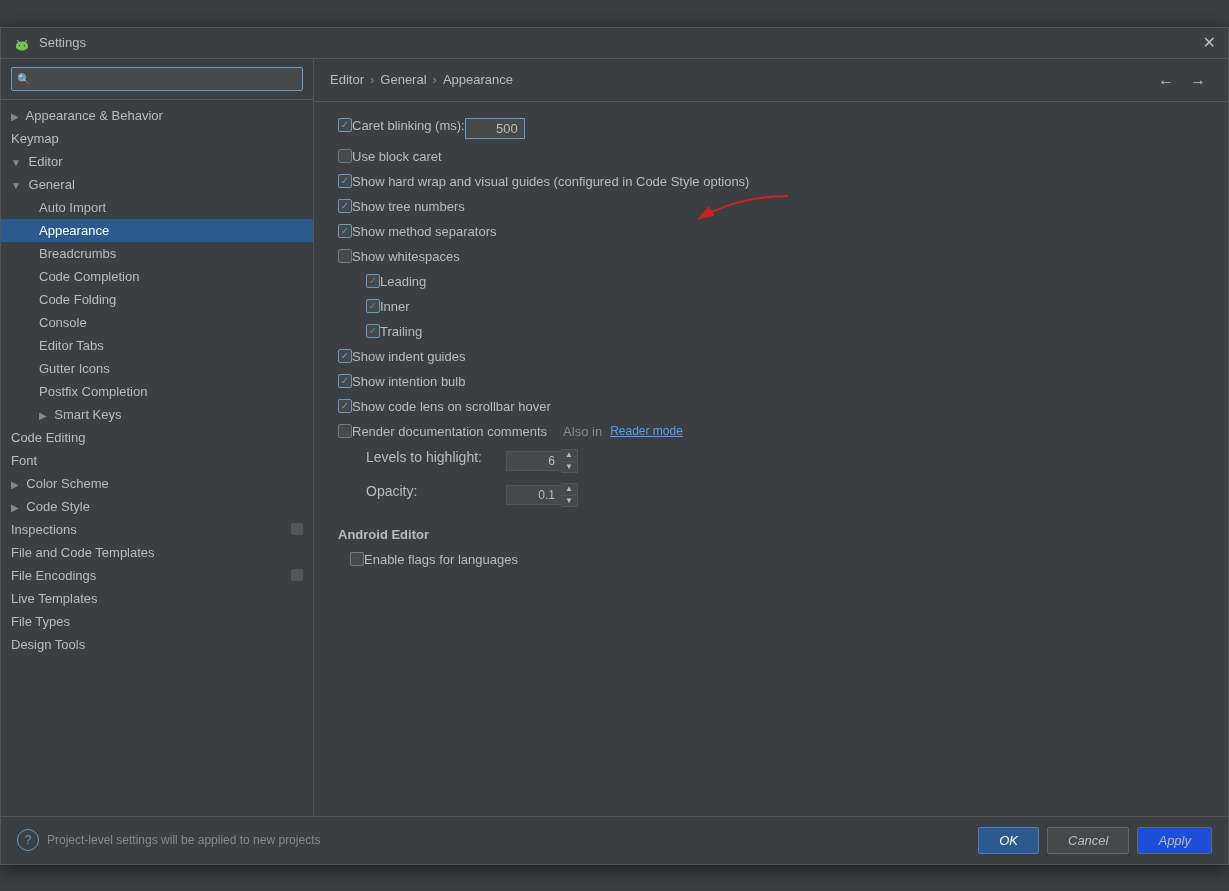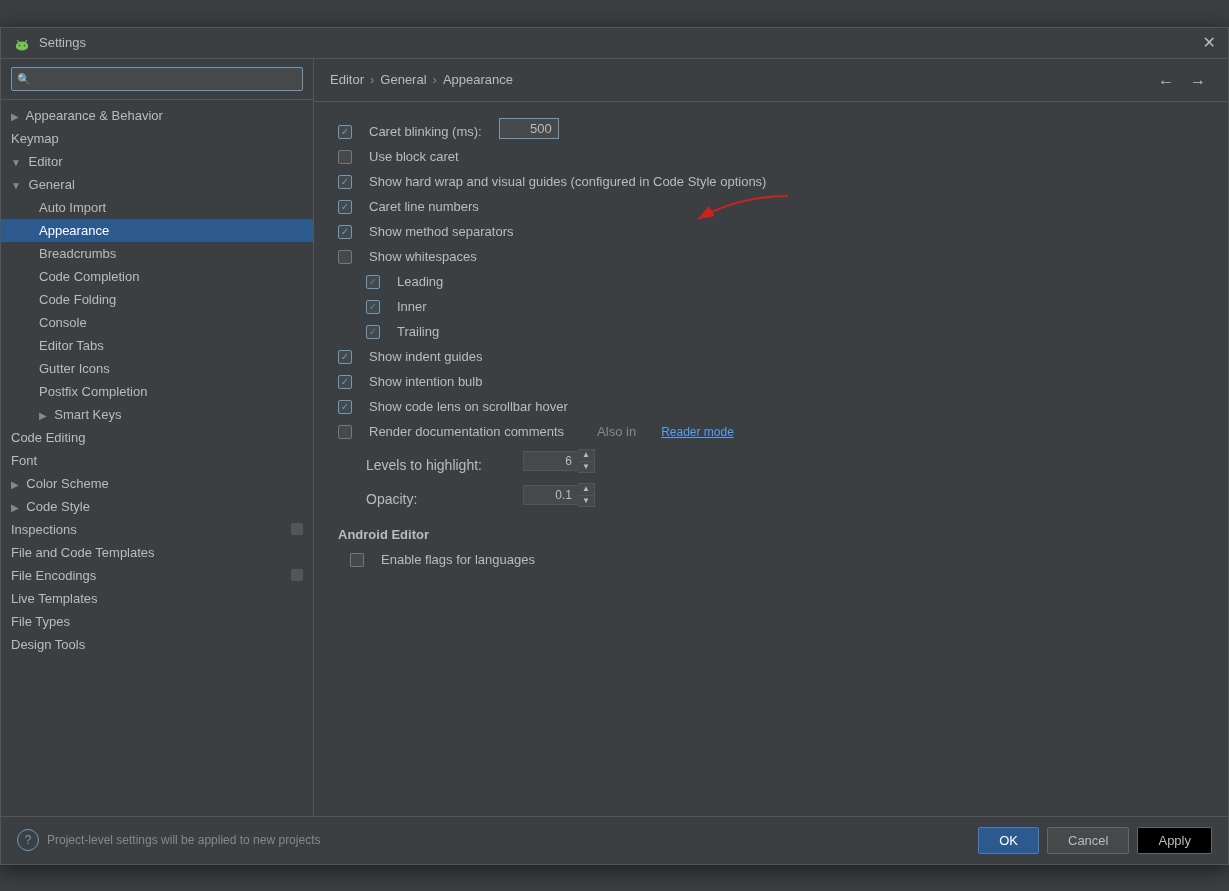--- a/index.html
+++ b/index.html
@@ -142,23 +142,23 @@
     .nav-btn {
       background: none;
       border: none;
       color: #bbbbbb;
       cursor: pointer;
       font-size: 16px;
       padding: 2px 6px;
     }
     .setting-row {
       display: flex;
-      align-items: flex-end;
+      align-items: flex-start;
       margin-bottom: 10px;
-      gap: 17px;
+      gap: 0;
     }
     .setting-row.indent-1 { padding-left: 28px; }
     .checkbox {
       width: 14px;
       height: 14px;
       background: #45494a;
       border: 1px solid #6b9abf;
       border-radius: 2px;
       display: inline-flex;
       align-items: center;
@@ -295,33 +295,34 @@
     .bottom-right {
       display: flex;
       gap: 8px;
     }
     .btn {
       padding: 5px 20px;
       border: none;
       border-radius: 2px;
       cursor: pointer;
       font-size: 13px;
+      font-style: italic;
     }
     .btn-ok {
       background: #2d5a8e;
       color: #ffffff;
       border: 1px solid #4a7abf;
     }
     .btn-cancel {
       background: #45494a;
       color: #bbbbbb;
       border: 1px solid #666;
     }
     .btn-apply {
-      background: #000000;
+      background: #1d4ed8;
       color: #bbbbbb;
       border: 1px solid #666;
     }
     .panel-content-area {
       position: relative;
       flex: 1;
       overflow-y: auto;
       padding: 16px 24px;
     }
     .panel-content-area::-webkit-scrollbar { width: 6px; }
@@ -495,21 +496,21 @@
           <span class="setting-label">Use block caret</span>
         </div>
 
         <div class="setting-row">
           <div class="checkbox checked"></div>
           <span class="setting-label">Show hard wrap and visual guides (configured in Code Style options)</span>
         </div>
 
         <div class="setting-row" style="position:relative;">
           <div class="checkbox checked"></div>
-          <span class="setting-label">Caret line numbers</span>
+          <span class="setting-label">Show tree numbers</span>
 
           <svg style="position:absolute;left:340px;top:-8px;width:120px;height:40px;pointer-events:none;" viewBox="0 0 120 40">
             <defs>
               <marker id="arrowhead" markerWidth="8" markerHeight="6" refX="8" refY="3" orient="auto">
                 <polygon points="0 0, 8 3, 0 6" fill="#cc2222"></polygon>
               </marker>
             </defs>
             <path d="M110,5 Q60,5 20,28" stroke="#cc2222" stroke-width="2" fill="none" marker-end="url(#arrowhead)"></path>
           </svg>
         </div>

